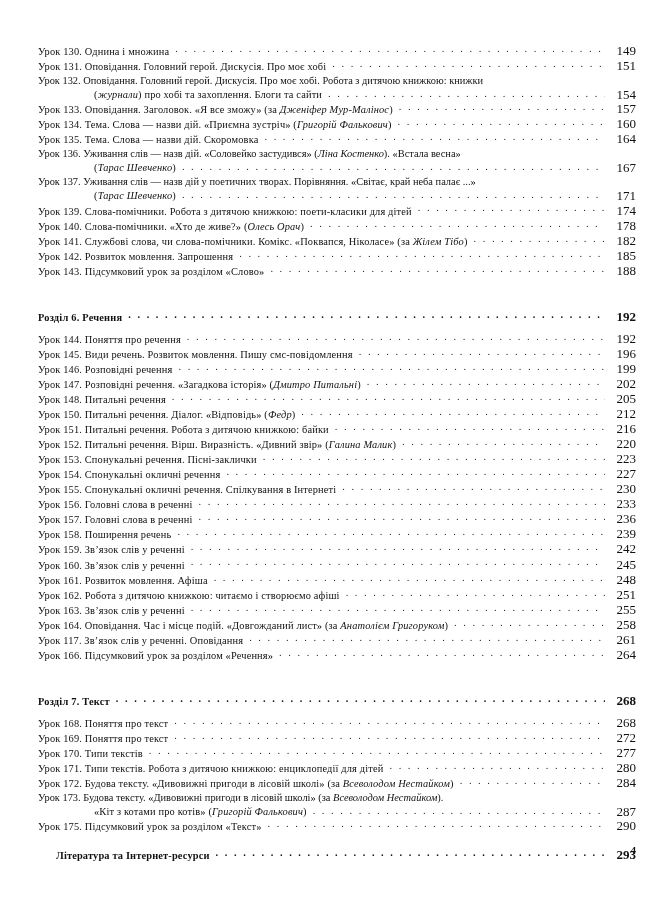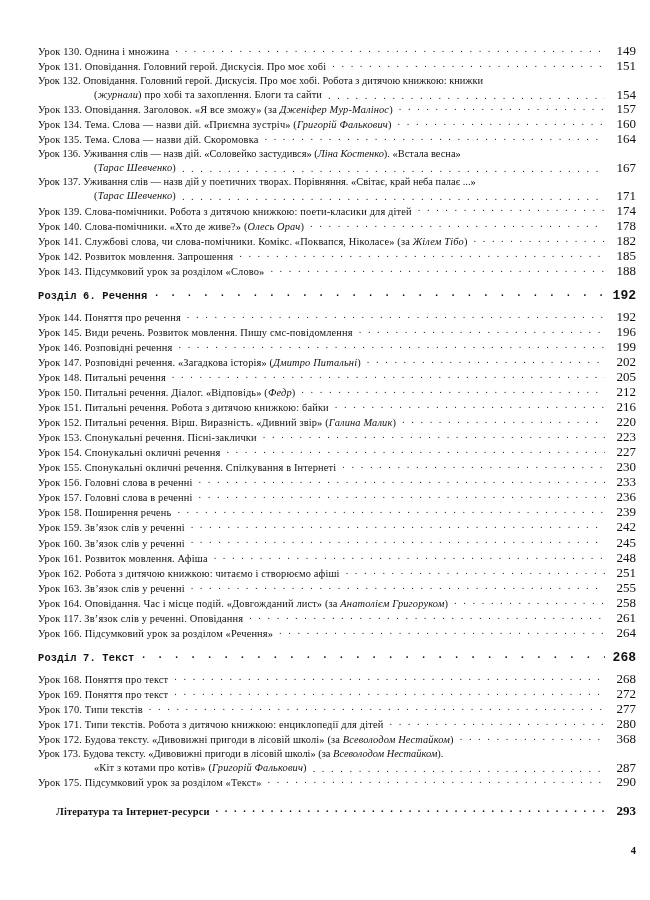--- a/index.html
+++ b/index.html
@@ -68,34 +68,33 @@
   .entry.wrap {
     display: block;
     white-space: normal;
   }
   .entry.wrap .line1 {
     display: block;
     white-space: nowrap;
   }
   .entry.wrap .line2 {
     display: flex;
-    align-items: flex-end;
+    align-items: center;
     white-space: nowrap;
     padding-left: 56px;
   }
   .entry.wrap .line2 .label {
     flex: 0 0 auto;
     padding-right: 4px;
   }
   
   .entry.section {
     font-weight: bold;
-    margin-top: 10px;
+    margin-top: 31px;
     margin-bottom: 7px;
-    font-family: Liberation Mono, monospace;
   }
   .entry.section .label {
     letter-spacing: 0.2px;
   }
   .entry.section .pageno {
     font-weight: bold;
   }
   
   .entry.biblio {
     font-weight: bold;
@@ -332,21 +331,21 @@
         <span class="pageno">277</span>
       </div>
       <div class="entry">
         <span class="label">Урок 171. Типи текстів. Робота з дитячою книжкою: енциклопедії для дітей</span>
         <span class="leader"></span>
         <span class="pageno">280</span>
       </div>
       <div class="entry">
         <span class="label"><span>Урок 172. Будова тексту. «Дивовижні пригоди в лісовій школі» (за </span><span class="it">Всеволодом Нестайком</span><span>)</span></span>
         <span class="leader"></span>
-        <span class="pageno">368</span>
+        <span class="pageno">284</span>
       </div>
       <div class="entry wrap">
         <span class="line1"><span>Урок 173. Будова тексту. «Дивовижні пригоди в лісовій школі» (за </span><span class="it">Всеволодом Нестайком</span><span>).</span></span>
         <div class="line2">
           <span class="label"><span>«Кіт з котами про котів» (</span><span class="it">Григорій Фалькович</span><span>)</span></span>
           <span class="leader"></span>
           <span class="pageno">287</span>
         </div>
       </div>
       <div class="entry">

